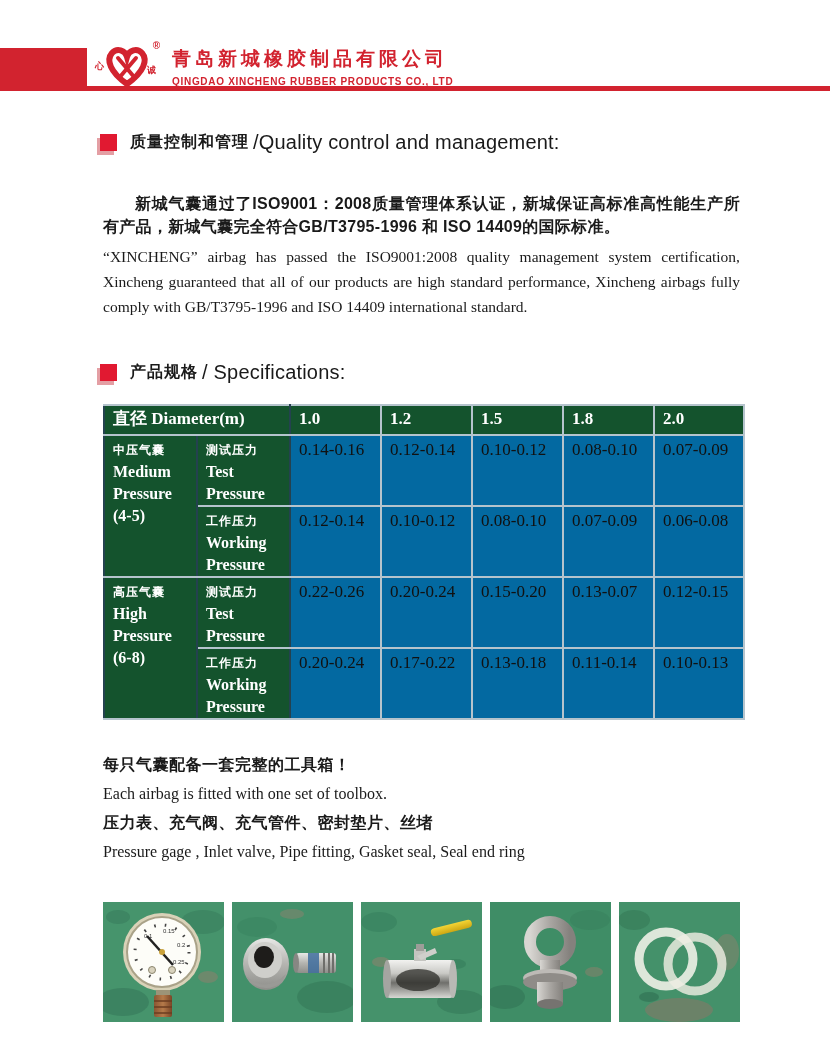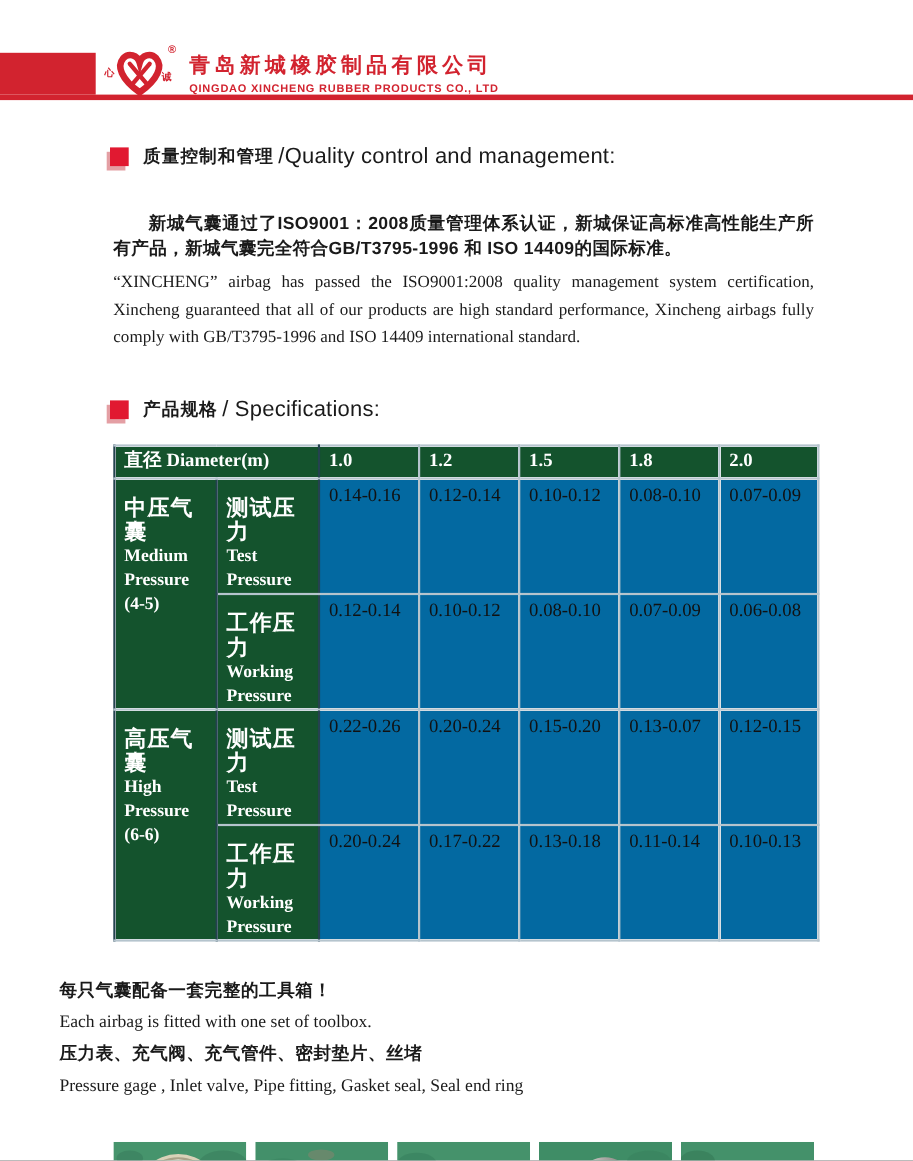--- a/index.html
+++ b/index.html
@@ -49,27 +49,27 @@
   }
   table.spec td{
     border:2px solid #b5c4cd;vertical-align:top;padding:3px 6px 0 8px;
     font-family:"Liberation Serif",serif;font-size:17px;line-height:22px;
     overflow:hidden;
   }
   td.dark{background:#14532d;color:#ffffff;font-weight:bold;}
   td.dark.lbl{border-left-color:#24424f;border-right-color:#24424f;}
   tr.hdr td{height:26px;padding-top:2px;}
   tr.body-row td{height:66px;}
-  td .cn{display:block;font-family:Liberation Sans, sans-serif;font-size:20px;letter-spacing:1px;margin-top:12px;}
+  td .cn{display:block;font-family:Liberation Sans, sans-serif;font-size:12px;letter-spacing:1px;}
   td .en{display:block;font-family:"Liberation Serif",serif;font-size:16px;}
   td .rng{display:block;font-family:"Liberation Serif",serif;font-size:16px;}
   td.val{background:#0369a1;color:#111;}
   
   .acc-title{margin-top:25px;}
-  .acc-lines{margin-left:54px;margin-top:30px;}
+  .acc-lines{margin-left:103px;margin-top:30px;}
   .acc-cn{font-size:16px;font-weight:bold;line-height:29px;letter-spacing:0.5px;}
   .acc-en{font-family:"Liberation Serif",serif;font-size:16px;line-height:29px;}
   
   .photo-strip{
     margin:36px 0 0 103px;width:637px;height:120px;display:flex;gap:8px;
   }
   .photo{flex:1 1 0;height:120px;overflow:hidden;}
   .photo svg{display:block;width:100%;height:100%;}
 </style>
 </head>
@@ -161,21 +161,21 @@
       <td class="val">0.12-0.14</td>
       <td class="val">0.10-0.12</td>
       <td class="val">0.08-0.10</td>
       <td class="val">0.07-0.09</td>
       <td class="val">0.06-0.08</td>
     </tr>
     <tr class="body-row">
       <td rowspan="2" class="dark lbl">
         <span class="cn">高压气囊</span>
         <span class="en">High Pressure</span>
-        <span class="rng">(6-6)</span>
+        <span class="rng">(6-8)</span>
       </td>
       <td class="dark lbl">
         <span class="cn">测试压力</span>
         <span class="en">Test Pressure</span>
       </td>
       <td class="val">0.22-0.26</td>
       <td class="val">0.20-0.24</td>
       <td class="val">0.15-0.20</td>
       <td class="val">0.13-0.07</td>
       <td class="val">0.12-0.15</td>

